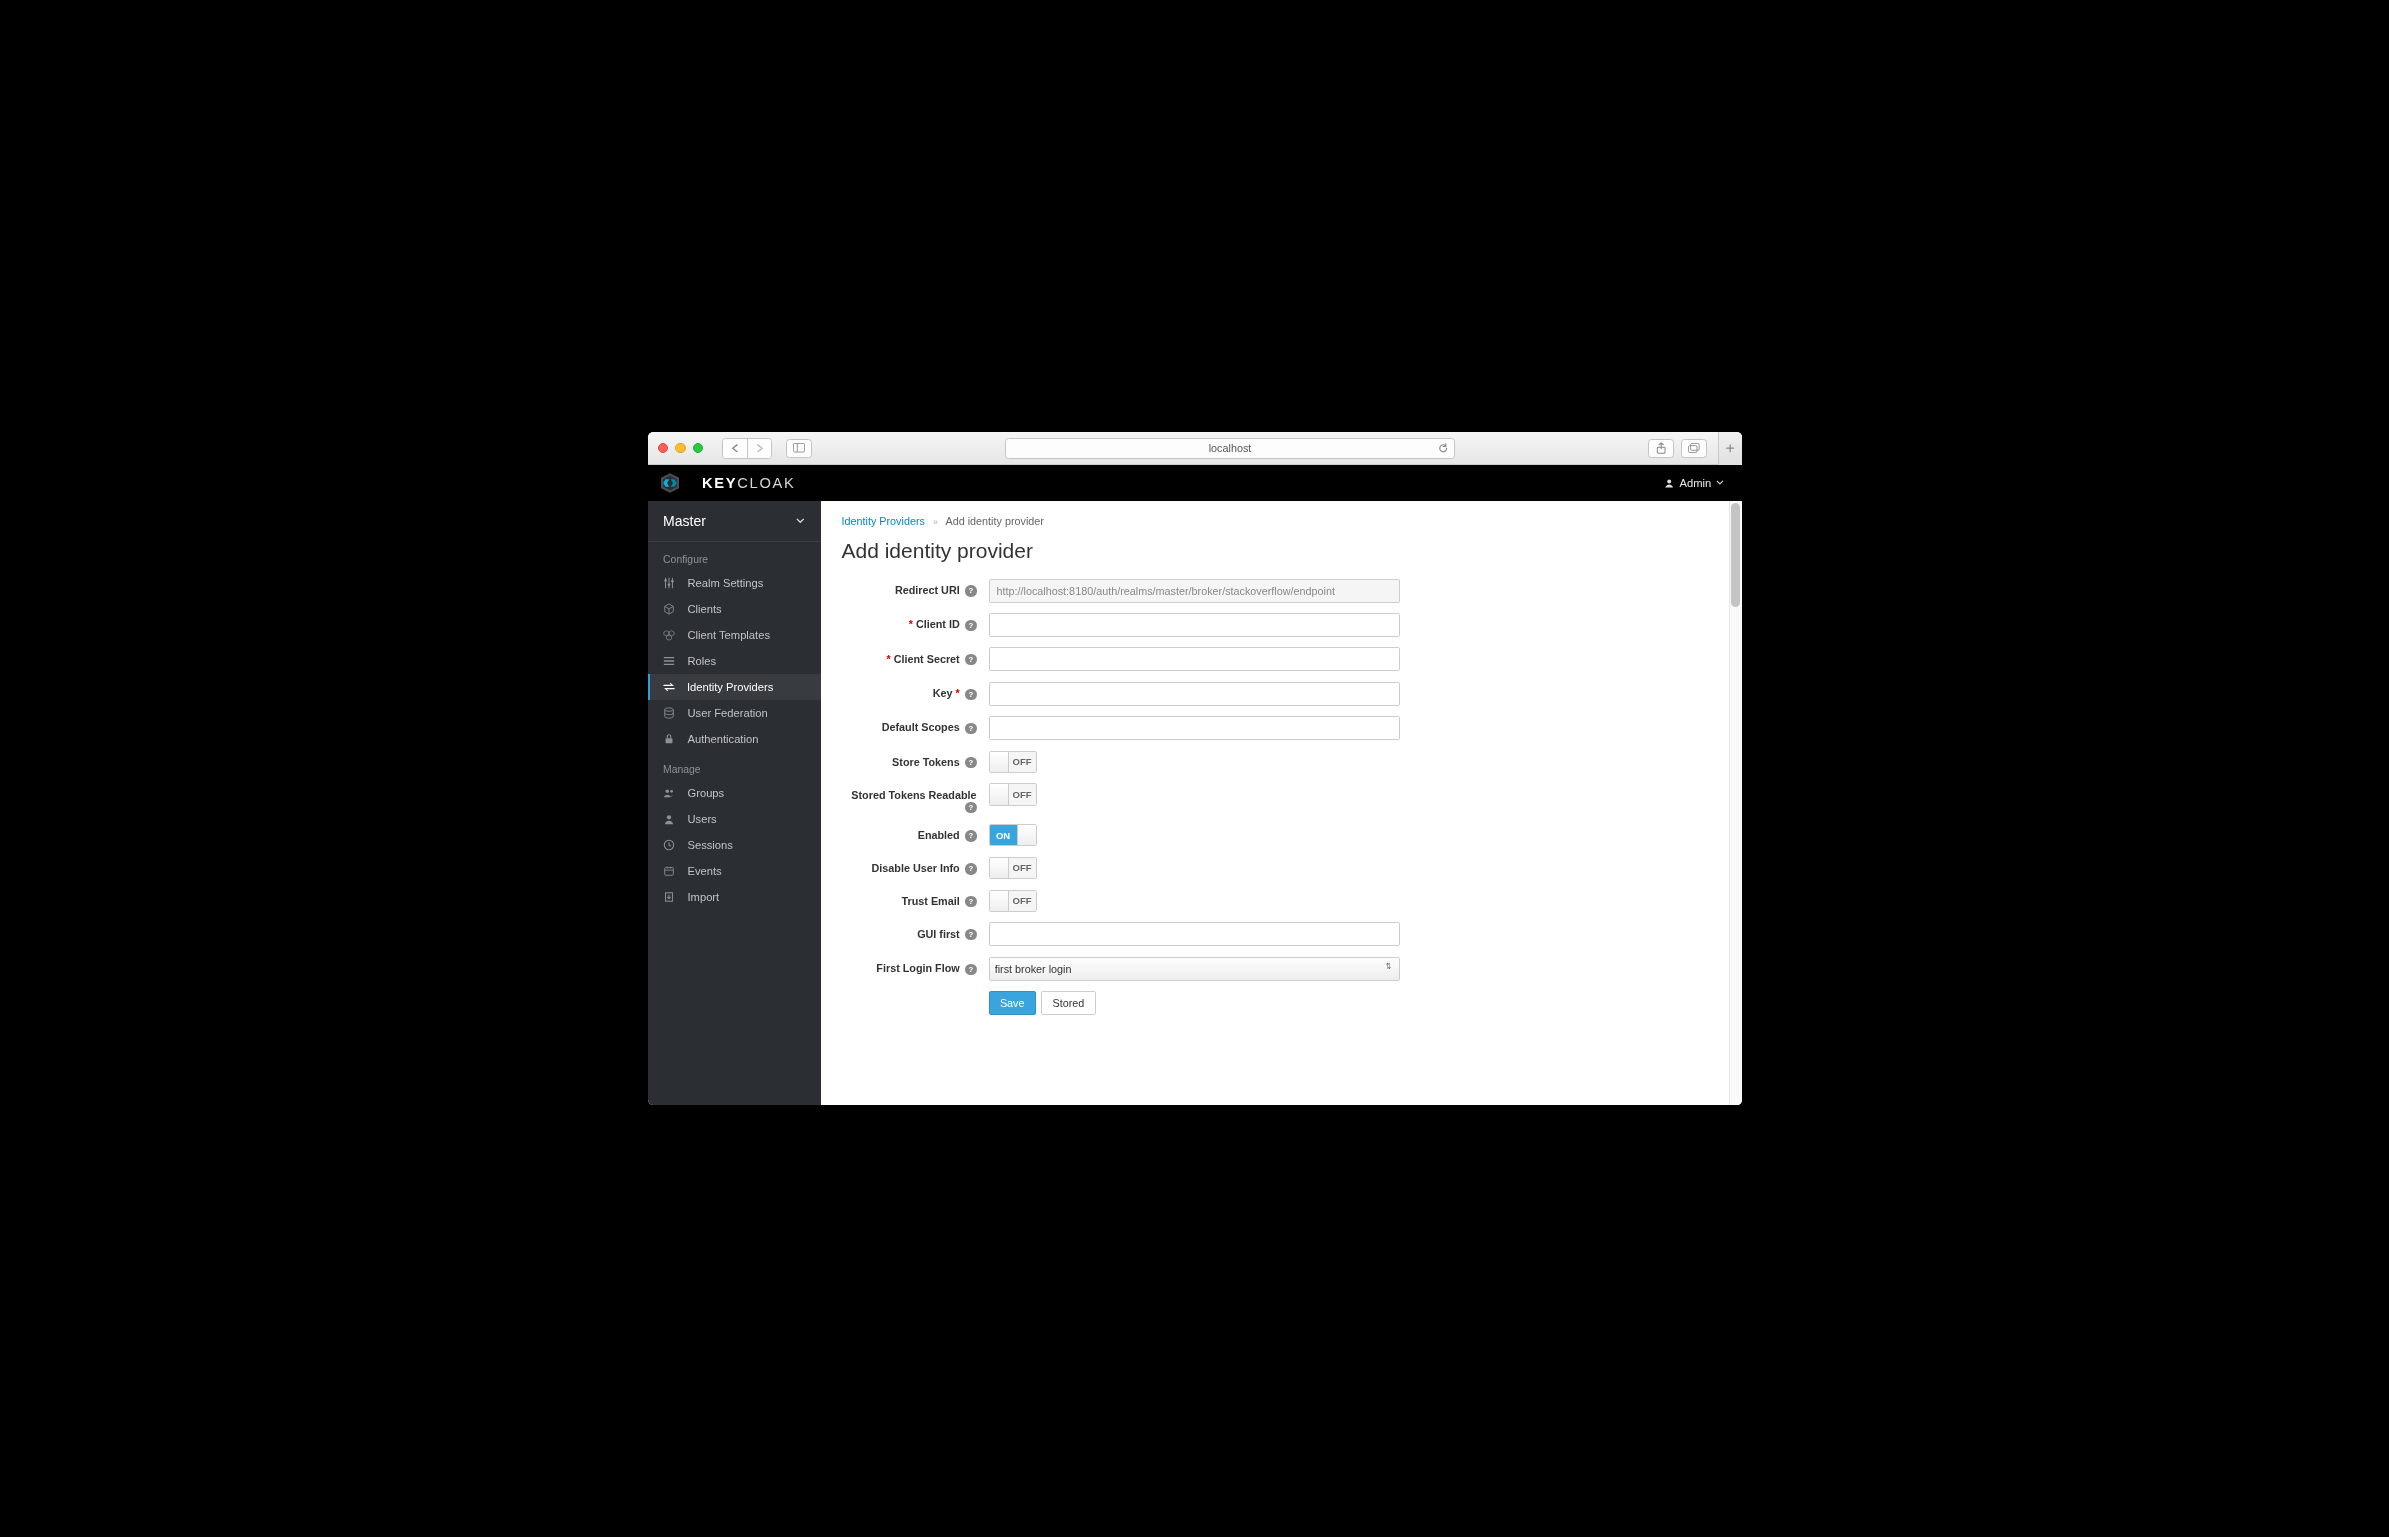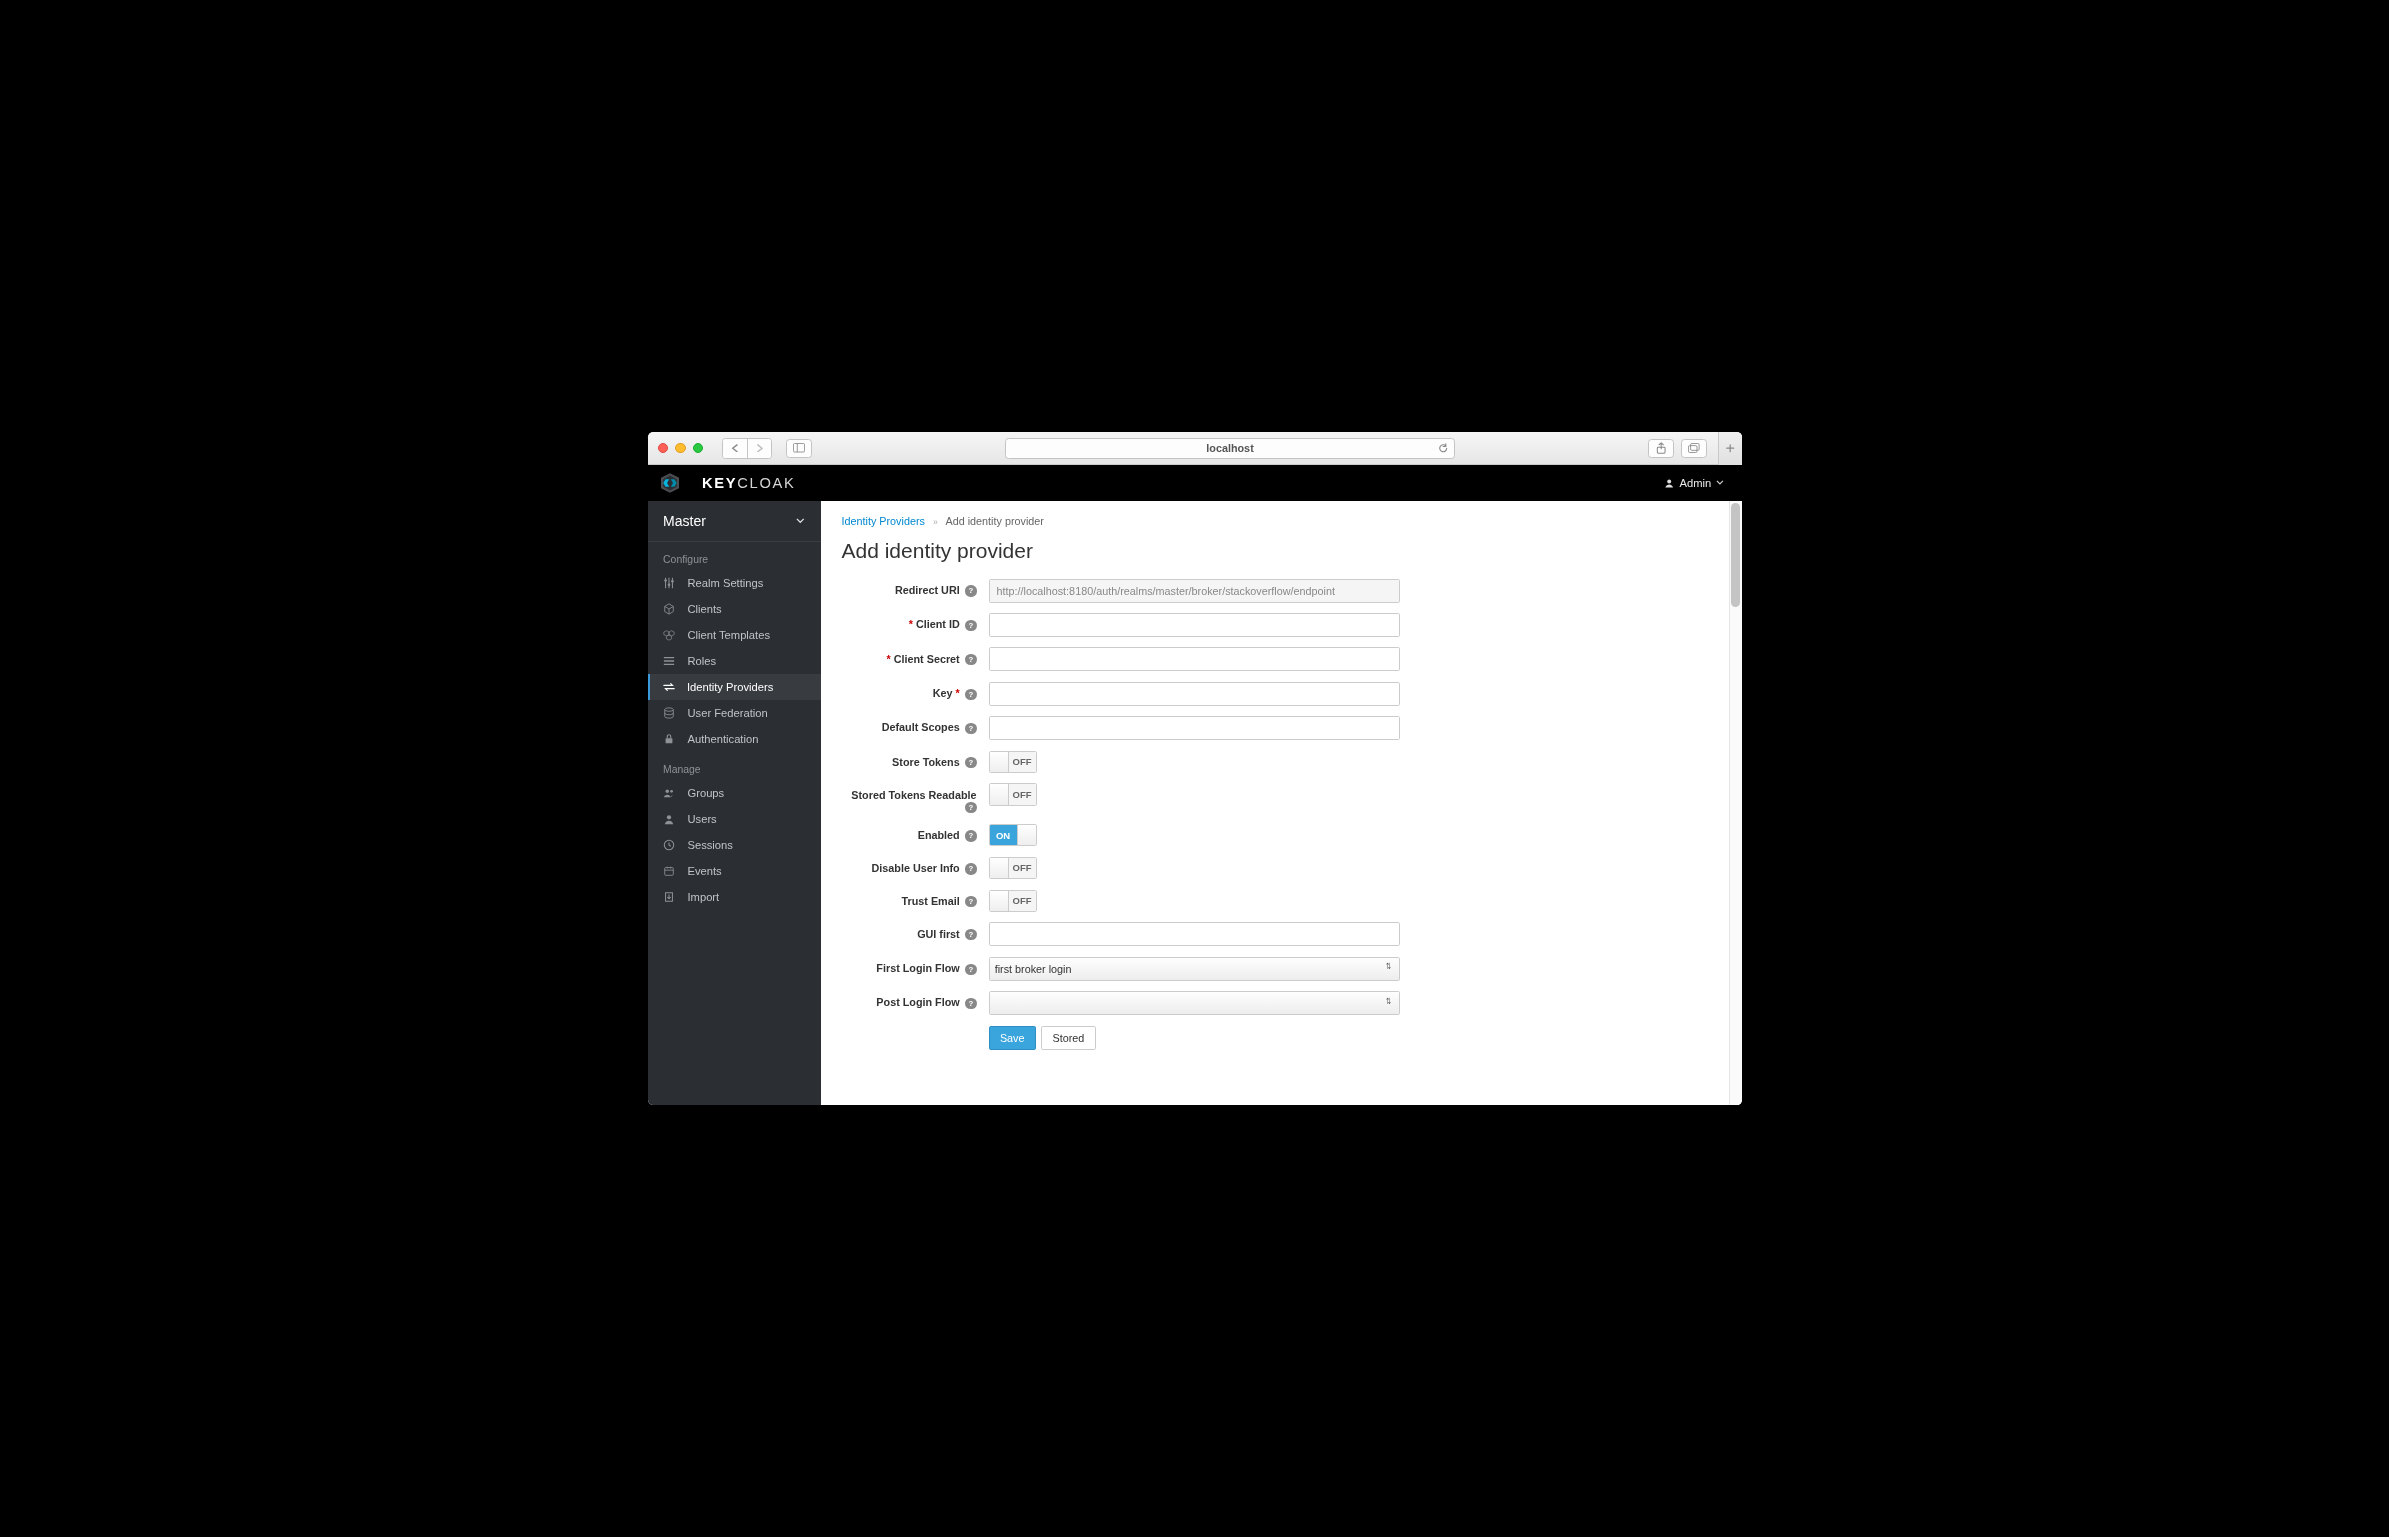--- a/index.html
+++ b/index.html
@@ -31,21 +31,21 @@
 }
 .traffic-lights { display: flex; gap: 7px; }
 .traffic-lights span { width: 10.4px; height: 10.4px; border-radius: 50%; display: block; }
 .tl-red { background: #ff5f57; border: 0.4px solid #e1483f; }
 .tl-yellow { background: #ffbd2e; border: 0.4px solid #e0a028; }
 .tl-green { background: #28c940; border: 0.4px solid #1dac2e; }
 .nav-arrows { display: flex; margin-left: 12px; border: 0.9px solid #c4c4c4; border-radius: 3.5px; overflow: hidden; }
 .nav-arrows button { width: 24px; height: 19px; background:#fdfdfd; border:none; color:#7a7a7a; cursor:pointer; display:flex;align-items:center;justify-content:center;}
 .nav-arrows button + button { border-left: 0.9px solid #c4c4c4; }
 .sidebar-btn { margin-left:7px; width:26px; height:19px; border:0.9px solid #c4c4c4; border-radius:3.5px; background:#fdfdfd; display:flex; align-items:center; justify-content:center; color:#7a7a7a;}
-.addr-wrap { flex:1; display:flex; justify-content:center;font-weight:bold; }
+.addr-wrap { flex:1; display:flex; justify-content:center; }
 .addr-bar { width: 450px; height: 21px; background:#fdfdfd; border:0.9px solid #c4c4c4; border-radius:3.5px; display:flex; align-items:center; padding:0 8.6px; color:#555; font-size:10.8px; position:relative;}
 .addr-bar .host { flex:1; text-align:center; }
 .addr-bar .reload { position:absolute; right:5.2px; color:#7a7a7a; }
 .tb-right { display:flex; gap:7px; align-items:center; }
 .tb-btn { width:26px; height:19px; border:0.9px solid #c4c4c4; border-radius:3.5px; background:#fdfdfd; display:flex; align-items:center; justify-content:center; color:#7a7a7a;}
 .plus-btn { width:24px; height:33px; border-left:0.9px solid #c9c9c9; display:flex; align-items:center; justify-content:center; color:#888; margin-right:-10.4px; margin-left:3.5px; background:linear-gradient(#f0f0f0,#e0e0e0);}
 .app { display:flex; flex-direction:column; height: 640px; }
 .kc-header { background:#000; color:#fff; height:36px; display:flex; align-items:center; padding:0 17.3px 0 10.4px; }
 .kc-logo { display:flex; align-items:center; gap:20px; }
 .kc-logo svg { width:24px; height:24px; }
@@ -391,26 +391,20 @@
           <div class="form-control-wrap"><input class="form-input" value="" style=""></div>
         </div>
 
         <div class="form-row">
           <div class="form-label"><span>First Login Flow</span> <span class="help-ico">?</span></div>
           <div class="form-control-wrap">
               <div class="select-wrap"><select class="form-select"><option>first broker login</option></select></div>
             </div>
         </div>
 
-        <div class="form-row">
-          <div class="form-label"><span>Post Login Flow</span> <span class="help-ico">?</span></div>
-          <div class="form-control-wrap">
-              <div class="select-wrap"><select class="form-select"><option></option></select></div>
-            </div>
-        </div>
 
         <div class="btn-row">
           <button class="btn btn-primary">Save</button>
           <button class="btn btn-default">Stored</button>
         </div>
 
         <div class="vscroll">
             <div class="thumb"></div>
           </div>
       </div>

